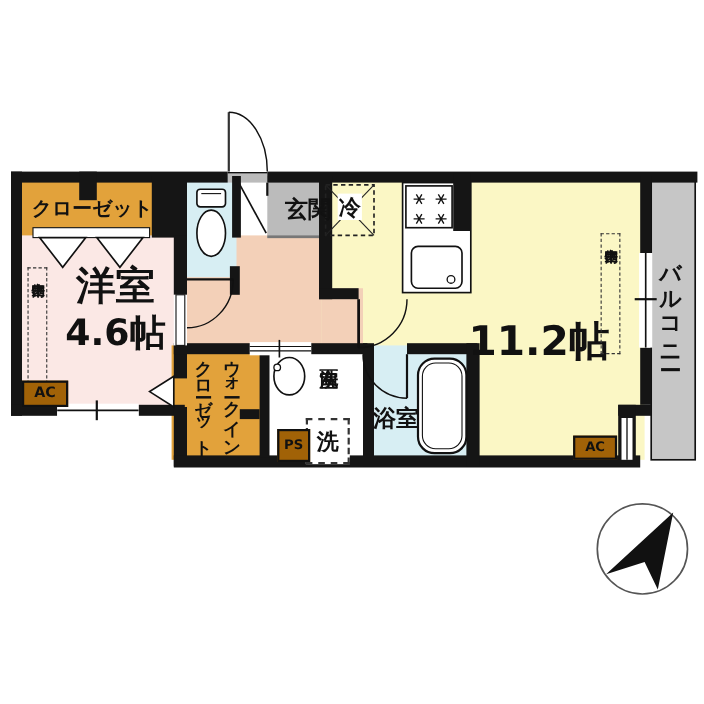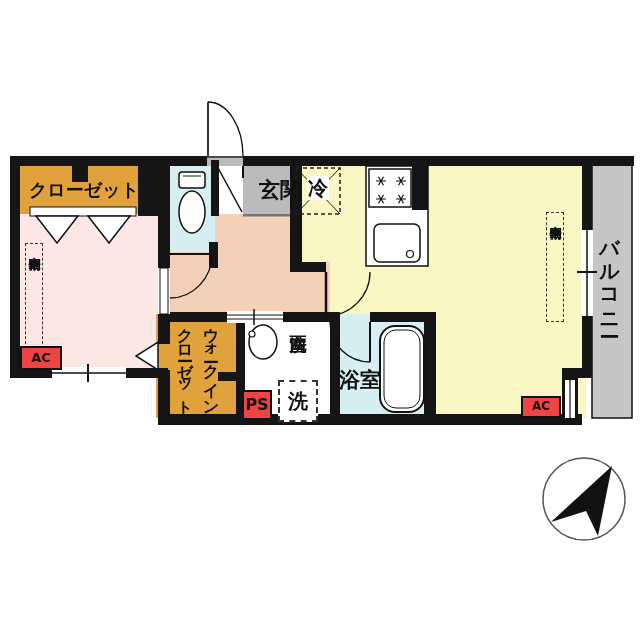--- a/index.html
+++ b/index.html
@@ -13,21 +13,21 @@
   .stage svg{position:absolute;left:0;top:0;}
   .fw{fill:var(--c-wall);} .f-west{fill:var(--c-west);} .f-hall{fill:var(--c-hall);}
   .f-ldk{fill:var(--c-ldk);} .f-orange{fill:var(--c-orange);} .f-blue{fill:var(--c-blue);}
   .f-genkan{fill:var(--c-genkan);} .f-balcony{fill:var(--c-balcony);} .f-white{fill:#fff;}
   .sk{stroke:var(--c-line);fill:none;}
   .skw{stroke:var(--c-line);fill:#fff;}
   .lbl{position:absolute;font-weight:bold;line-height:1.15;white-space:nowrap;}
   .ctr{text-align:center;}
   .v{writing-mode:vertical-rl;text-orientation:upright;white-space:normal;}
   .dry{border:1.5px dashed #333;font-size:12px;letter-spacing:1px;padding:3px 1px;font-weight:bold;}
-  .boxlab{background:#ef4444;border:2px solid var(--c-line);display:flex;align-items:center;justify-content:center;}
+  .boxlab{background:#a16207;border:2px solid var(--c-line);display:flex;align-items:center;justify-content:center;}
   .dashbox{background:#fff;border:2px dashed #333;display:flex;align-items:center;justify-content:center;}
   .whitebg{background:#fff;padding:0 1px;}
 </style>
 </head>
 <body>
 
 <div class="stage">
 
   <svg width="640" height="640" viewBox="0 0 640 640">
 
@@ -176,32 +176,35 @@
     </g>
 
     <g>
       <circle cx="584" cy="499" r="41" fill="none" stroke="#555" stroke-width="1.5"></circle>
       <polygon points="612,466 551,522 586,511 598,536" fill="#111"></polygon>
     </g>
   </svg>
 
   <div class="lbl ctr" style="left:28px;top:180px;width:112px;font-size:18px;">クローゼット</div>
 
+  <div class="lbl ctr" style="left:60px;top:240px;width:90px;font-size:36px;">洋室</div>
+  <div class="lbl ctr" style="left:52px;top:284px;width:106px;font-size:33px;">4.6帖</div>
   <div class="lbl v dry" style="left:25px;top:243px;height:98px;">室内物干</div>
   <div class="lbl boxlab" style="left:20px;top:346px;width:38px;height:20px;font-size:13px;">AC</div>
 
   <div class="lbl ctr" style="left:243px;top:178px;width:48px;font-size:21px;padding-left:13px;">玄関</div>
 
   <div class="lbl ctr" style="left:300px;top:177px;width:36px;font-size:20px;"><span class="whitebg">冷</span></div>
 
+  <div class="lbl ctr" style="left:412px;top:290px;width:156px;font-size:37px;">11.2帖</div>
   <div class="lbl v dry" style="left:546px;top:212px;height:102px;">室内物干</div>
   <div class="lbl boxlab" style="left:521px;top:396px;width:36px;height:18px;font-size:12px;">AC</div>
 
   <div class="lbl v" style="left:598px;top:226px;height:114px;font-size:20px;letter-spacing:2px;">バルコニー</div>
 
   <div class="lbl v" style="left:172px;top:316px;width:52px;height:104px;font-size:16px;line-height:26px;">ウォークインクローゼット</div>
 
   <div class="lbl v" style="left:288px;top:322px;height:64px;font-size:17px;">洗面室</div>
   <div class="lbl dashbox" style="left:278px;top:380px;width:36px;height:38px;font-size:20px;">洗</div>
-  <div class="lbl boxlab" style="left:242px;top:390px;width:26px;height:26px;font-size:16px;border-width:2.5px;">PS</div>
+  <div class="lbl boxlab" style="left:252px;top:390px;width:26px;height:26px;font-size:12px;border-width:2.5px;">PS</div>
 
   <div class="lbl ctr" style="left:334px;top:368px;width:52px;font-size:21px;">浴室</div>
 </div>
 
 </body></html>

